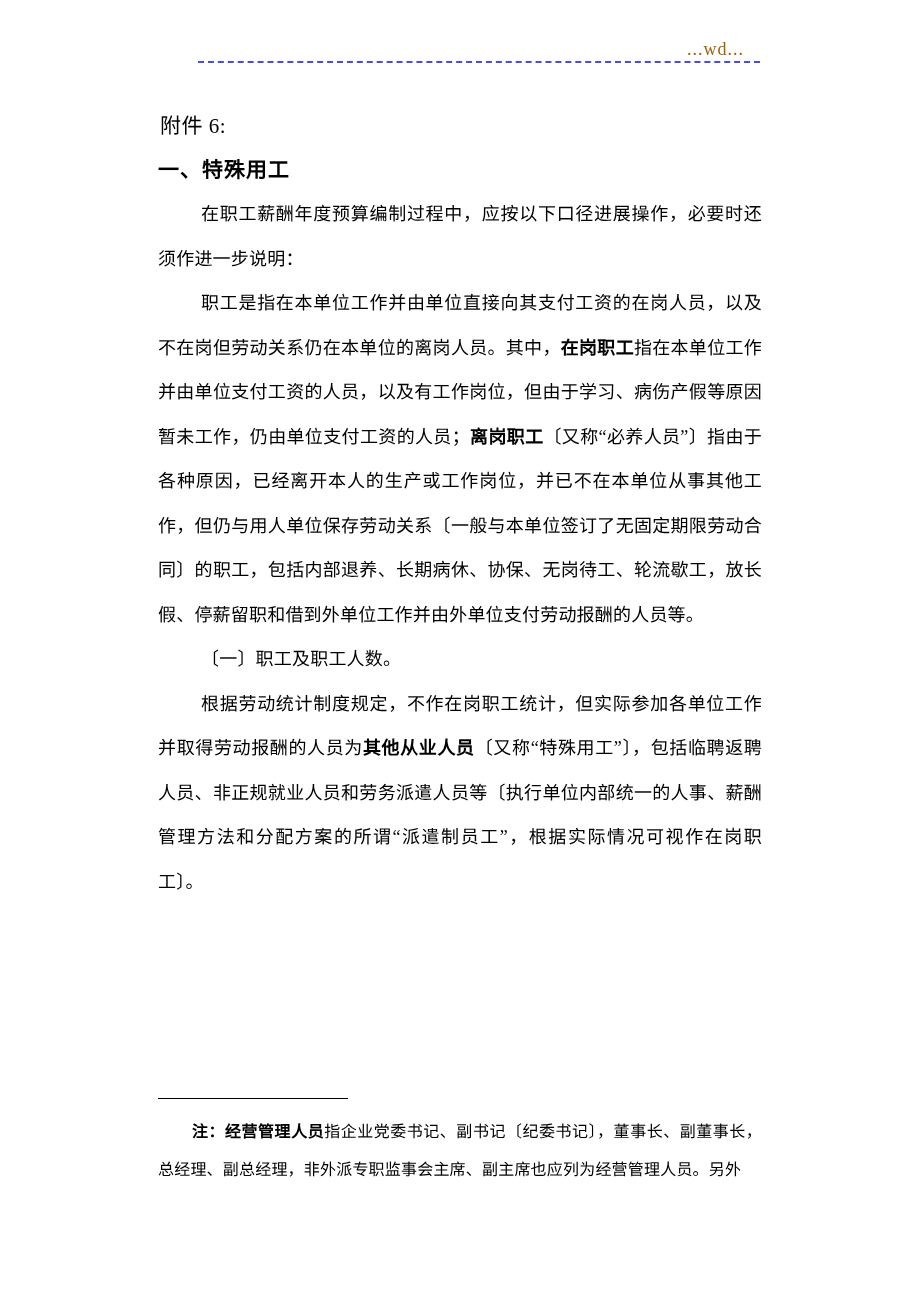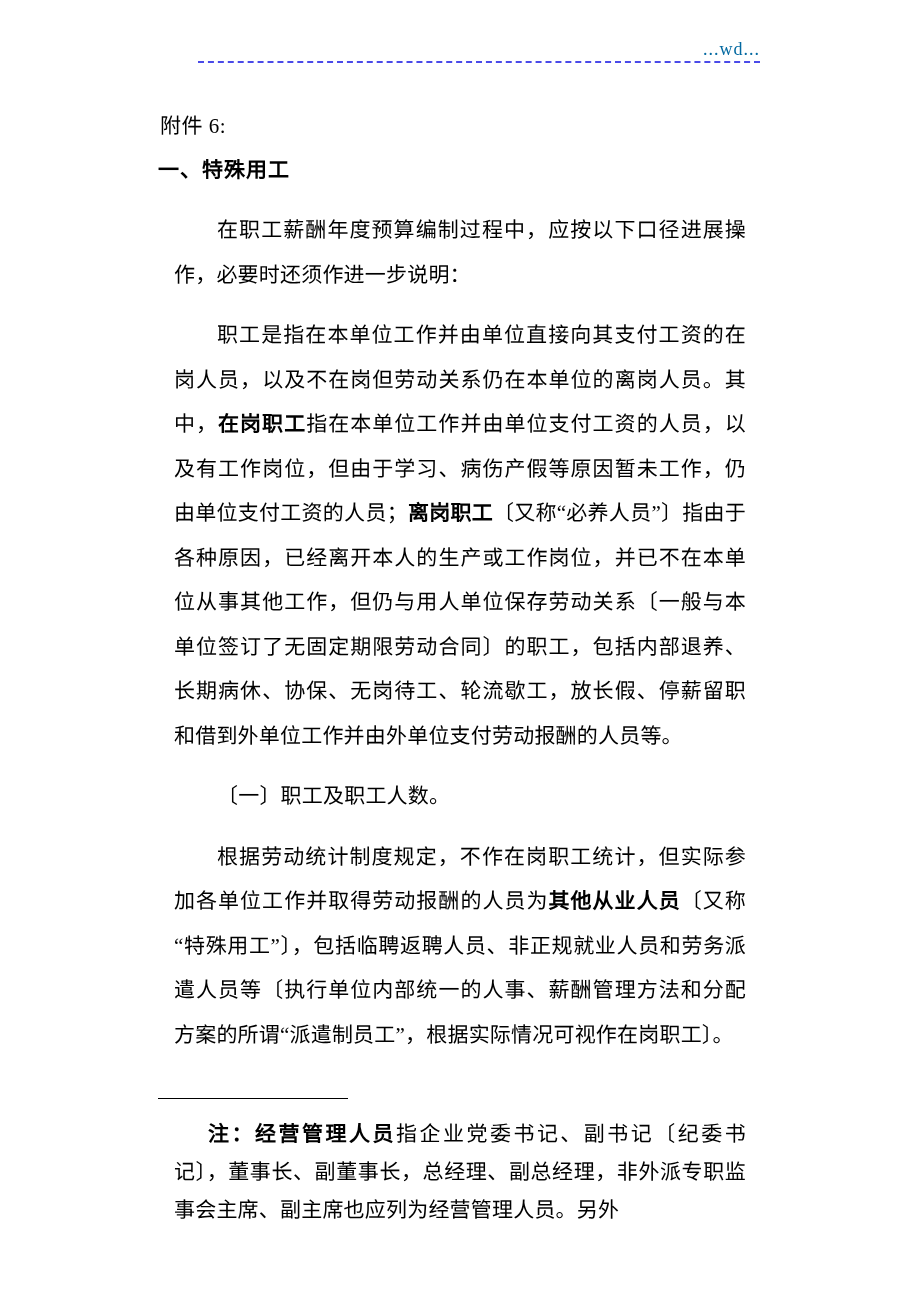--- a/index.html
+++ b/index.html
@@ -33,26 +33,26 @@
     position: absolute;
     left: 0;
     right: 0;
     top: 23px;
     height: 0;
     border-top: 2px dashed #4a4ae8;
   }
 
   .header-mark {
     position: absolute;
-    right: 0;
+    right: 16px;
     top: 0;
     font-family: "Liberation Serif", "DejaVu Serif", serif;
     font-size: 18px;
     letter-spacing: 1px;
-    color: #0369a1;
+    color: #a16207;
     line-height: 22px;
     white-space: pre;
   }
 
   
   .doc-body {
     position: absolute;
     top: 104px;
     left: 158px;
     width: 604px;
@@ -77,23 +77,23 @@
 
   .section-heading {
     font-family: "Liberation Sans", "DejaVu Sans", sans-serif;
     font-size: 21px;
     font-weight: bold;
     line-height: 44px;
     letter-spacing: 1px;
   }
 
   p.para {
-    font-size: 21px;
+    font-size: 18px;
     line-height: 44.5px;
-    margin: 16px;
+    margin: 0;
     text-align: justify;
     text-justify: inter-ideograph;
     text-indent: 43px;
     letter-spacing: 0.2px;
     word-break: break-all;
   }
 
   p.para b {
     font-family: "Liberation Sans", "DejaVu Sans", sans-serif;
     font-weight: bold;
@@ -108,23 +108,23 @@
   }
 
   .footnote-rule {
     width: 190px;
     height: 0;
     border-top: 1.5px solid #000000;
     margin-bottom: 14px;
   }
 
   p.footnote-text {
-    font-size: 21px;
+    font-size: 16px;
     line-height: 38px;
-    margin: 16px;
+    margin: 0;
     text-align: justify;
     text-justify: inter-ideograph;
     text-indent: 34px;
     letter-spacing: 0.2px;
     word-break: break-all;
   }
 
   p.footnote-text b {
     font-family: "Liberation Sans", "DejaVu Sans", sans-serif;
     font-weight: bold;

